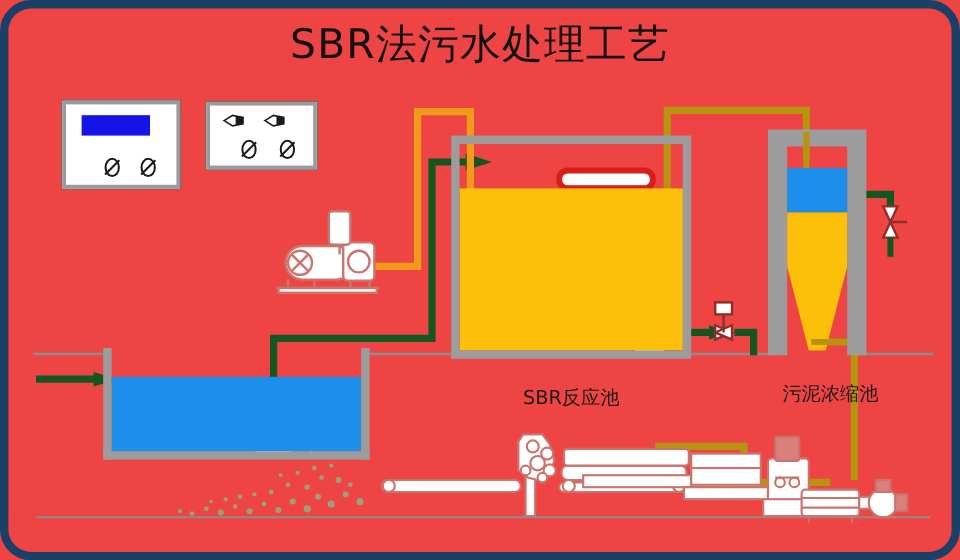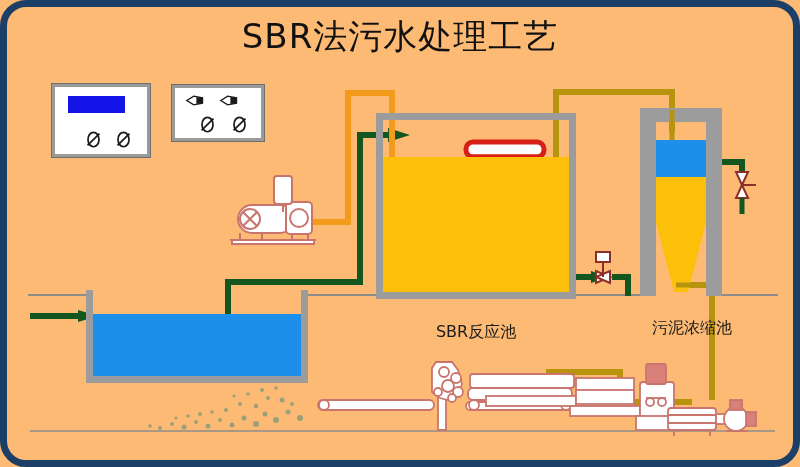--- a/index.html
+++ b/index.html
@@ -4,21 +4,21 @@
 <style>
   html, body {
     margin: 0;
     padding: 0;
     background: #ffffff;
   }
   #stage {
     position: relative;
     width: 800px;
     height: 467px;
-    background: #fdba74;
+    background: #ef4444;
     font-family: "DejaVu Sans", "Liberation Sans", sans-serif;
     overflow: hidden;
   }
   
   #frame {
     position: absolute;
     left: 0; top: 0;
     width: 800px; height: 467px;
     box-sizing: border-box;
     border: 7px solid #1b3f66;

